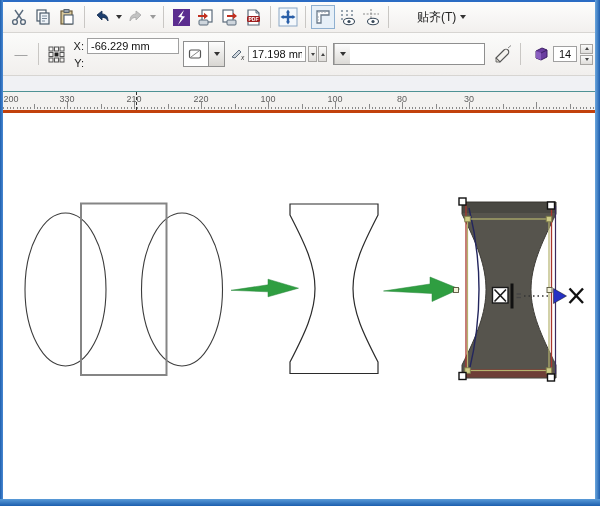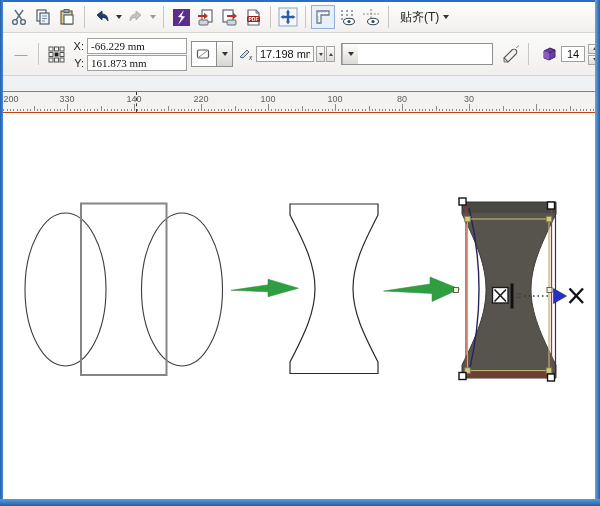--- a/index.html
+++ b/index.html
@@ -26,29 +26,29 @@
   .tbtn svg { display:block; }
   .sep { width:1px; height:22px; background:#c9c7c4; margin:0 5px; flex:none; }
   .caret { width:10px; height:22px; display:flex; align-items:center; justify-content:center; flex:none; }
   .caret-shape { width:0; height:0; border-left:3.5px solid transparent; border-right:3.5px solid transparent; border-top:4px solid #333; }
   .caret-shape.gray { border-top-color:#9a9a9a; }
 
   .zoom-combo { display:flex; flex:none; width:84px; height:21px; border:1px solid #8f8f8f; background:#fff; margin:0 4px; }
   .zoom-combo .val { flex:1; font-size:11px; color:#111; padding:3px 0 0 6px; }
   .zoom-combo .btn { width:15px; background:linear-gradient(to bottom,#fdfdfd,#dcdad6); border-left:1px solid #b5b3b0; display:flex; align-items:center; justify-content:center; }
 
-  .snap { display:flex; align-items:center; gap:4px; font-size:12px; color:#222; padding:2px 6px; flex:none; }
+  .snap { display:flex; align-items:center; gap:4px; font-size:12px; color:#222; padding:2px 6px; flex:none;margin-left:17px; }
 
   
   .dash { color:#9a9a9a; font-size:13px; width:24px; text-align:center; flex:none; }
   .xy-block { display:flex; flex-direction:column; gap:1px; margin-left:4px; flex:none; }
   .xy-row { display:flex; align-items:center; gap:3px; height:16px; }
   .xy-row .lab { font-size:11px; color:#222; width:12px; text-align:right; }
   .field { height:16px; border:1px solid #a0a0a0; background:#fff; font-size:11px; font-family:"Liberation Sans",sans-serif; color:#111; padding:0 3px; }
-  .field.w84 { width:100px;font-family:Liberation Serif, serif; }
+  .field.w84 { width:92px; }
   .field.w58 { width:58px; }
   .field.w24 { width:24px; text-align:center; }
   .spinpair { display:flex; gap:1px; }
   .spinbtn { width:9px; height:16px; border:1px solid #a7a5a2; background:linear-gradient(to bottom,#fbfbfa,#dfddda); display:flex; align-items:center; justify-content:center; }
   .tri-up { width:0; height:0; border-left:2.5px solid transparent; border-right:2.5px solid transparent; border-bottom:3px solid #444; }
   .tri-dn { width:0; height:0; border-left:2.5px solid transparent; border-right:2.5px solid transparent; border-top:3px solid #444; }
   .vspin { display:flex; flex-direction:column; gap:1px; }
   .vspin .spinbtn { width:13px; height:10px; }
 
   .split-btn { display:flex; margin:0 4px; flex:none; }
@@ -58,21 +58,21 @@
   .vp-block { display:flex; flex-direction:column; gap:1px; margin-left:2px; flex:none; }
   .vp-row { display:flex; align-items:center; gap:2px; height:16px; }
 
   .combo { display:flex; flex:none; width:152px; height:22px; border:1px solid #8f8f8f; background:#fff; margin:0 6px; }
   .combo .val { flex:1; font-size:11px; color:#111; padding:4px 0 0 5px; white-space:nowrap; overflow:hidden; }
   .combo .btn { width:16px; background:linear-gradient(to bottom,#fdfdfd,#dcdad6); border-left:1px solid #b5b3b0; display:flex; align-items:center; justify-content:center; }
 
   .depth { display:flex; align-items:center; gap:3px; margin-left:6px; flex:none; }
 
   
-  .ruler { position:absolute; left:3px; top:92px; right:5px; height:21px; background:#f3f2f0; border-bottom:1px solid #c2410c; overflow:hidden; }
+  .ruler { position:absolute; left:3px; top:92px; right:5px; height:21px; background:#f3f2f0; border-bottom:3px solid #c2410c; overflow:hidden; }
   .ruler .rlabel { position:absolute; top:2px; font-size:9px; color:#5d5d5d; transform:translateX(-50%); }
   .ruler .tick { position:absolute; bottom:1px; width:1px; background:#8a8a8a; }
   .ruler .cursor-marker { position:absolute; top:0; bottom:0; width:0; border-left:1px dashed #333; }
 
   
   .canvas { position:absolute; left:3px; top:113px; right:5px; bottom:7px; background:#fff; }
   .canvas svg { position:absolute; left:0; top:0; }
 </style>
 </head>
 <body>
@@ -234,21 +234,20 @@
           <rect x="7.5" y="7.5" width="4" height="4" fill="#222"></rect>
         </svg>
     </div>
     <div class="xy-block">
       <div class="xy-row">
         <span class="lab">X:</span>
         <input class="field w84" readonly="" value="-66.229 mm" style="">
       </div>
       <div class="xy-row">
         <span class="lab">Y:</span>
-        <input class="field w84" readonly="" value="161.873 mm" style="">
       </div>
     </div>
     <div class="split-btn">
       <div class="main">
         <svg width="16" height="14" viewBox="0 0 16 14">
             <rect x="1.5" y="3" width="11" height="8" rx="1.5" fill="#fff" stroke="#555" stroke-width="1.2"></rect>
             <line x1="3" y1="10" x2="11" y2="4" stroke="#888" stroke-width="1"></line>
           </svg>
       </div>
       <div class="dd">
@@ -302,21 +301,21 @@
         </div>
     </div>
   </div>
 
   <div class="filler"></div>
   <div class="tealline"></div>
 
   <div class="ruler" id="hruler">
       <span class="rlabel" style="left: 8px;">200</span>
       <span class="rlabel" style="left: 64px;">330</span>
-      <span class="rlabel" style="left: 131px;">140</span>
+      <span class="rlabel" style="left: 131px;">210</span>
       <span class="rlabel" style="left: 198px;">220</span>
       <span class="rlabel" style="left: 265px;">100</span>
       <span class="rlabel" style="left: 332px;">100</span>
       <span class="rlabel" style="left: 399px;">80</span>
       <span class="rlabel" style="left: 466px;">30</span>
       <div class="tick" style="left: 0.35px; height: 2px;"></div>
       <div class="tick" style="left: 3.7px; height: 2px;"></div>
       <div class="tick" style="left: 7.05px; height: 2px;"></div>
       <div class="tick" style="left: 10.4px; height: 2px;"></div>
       <div class="tick" style="left: 13.75px; height: 2px;"></div>

